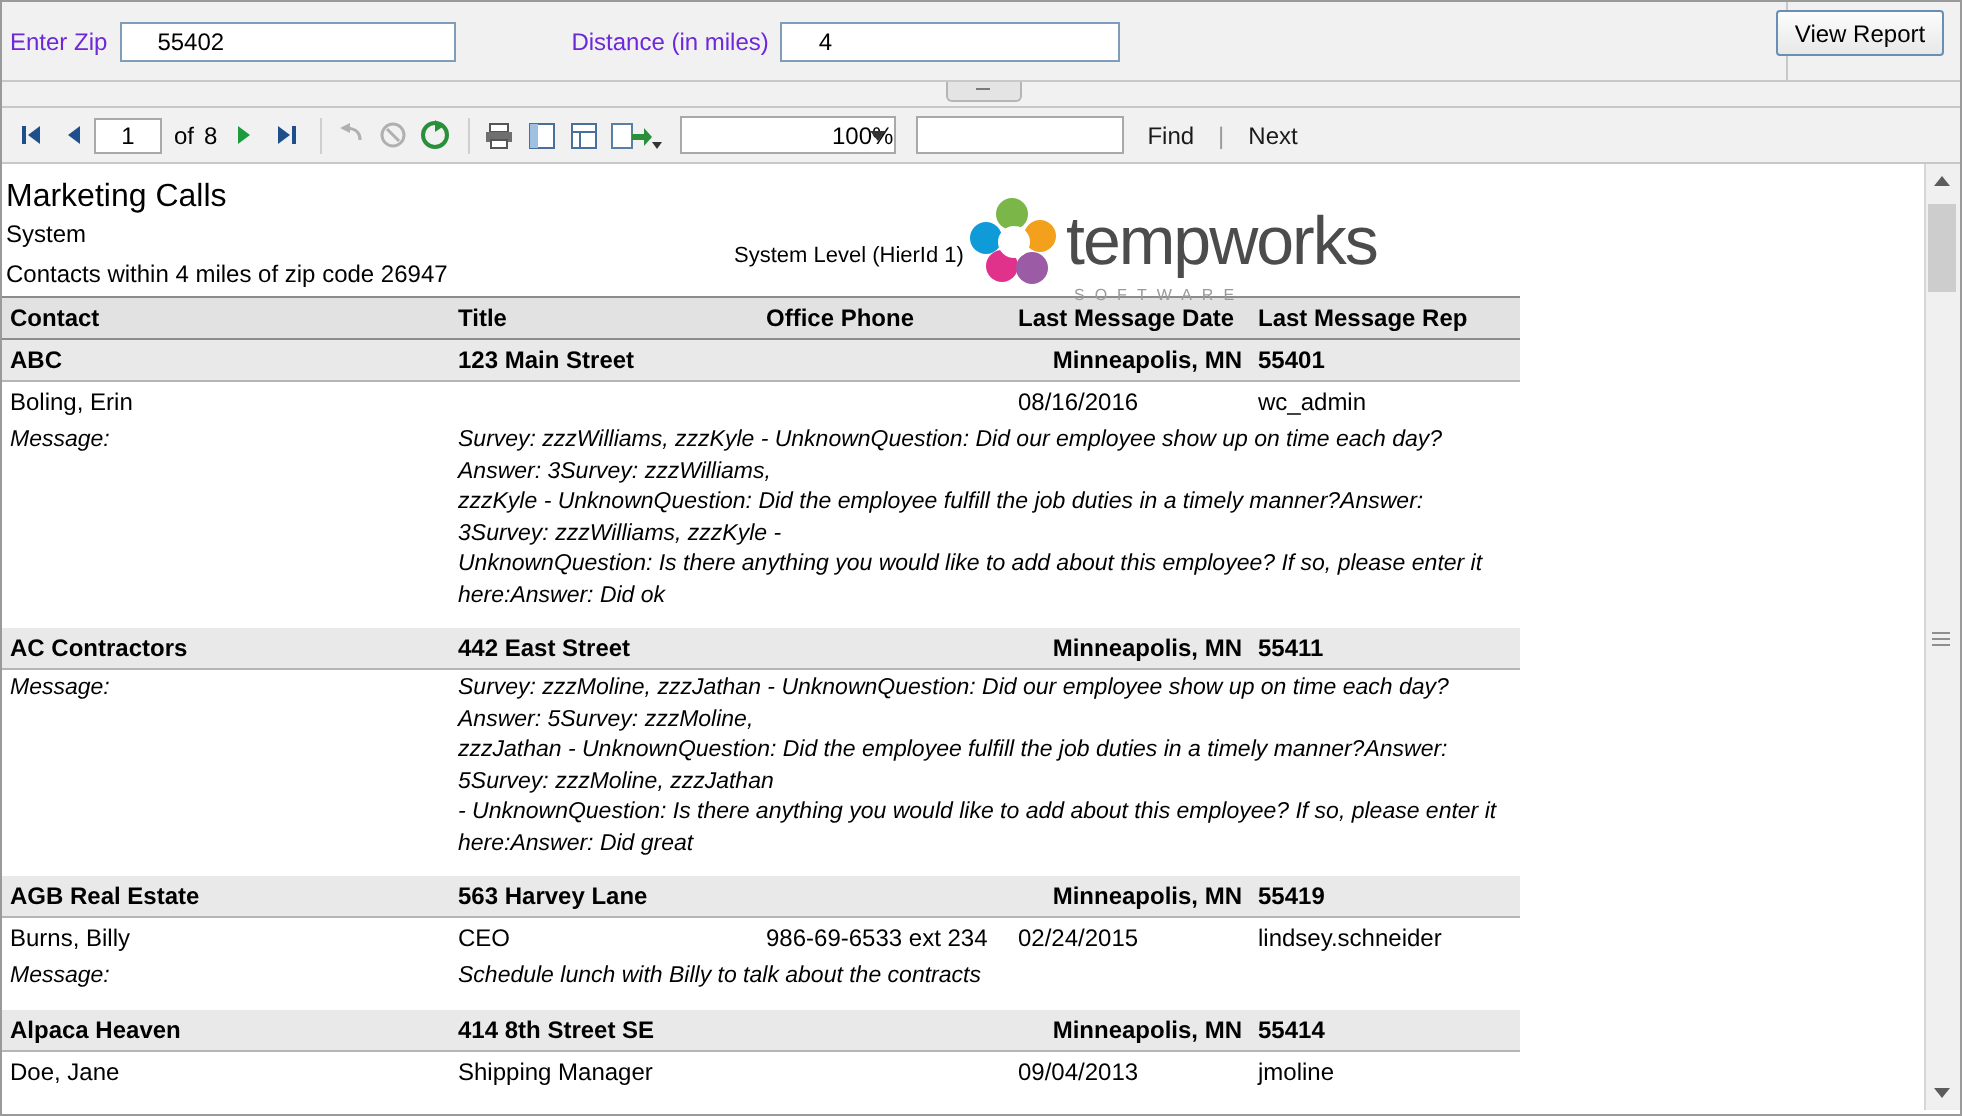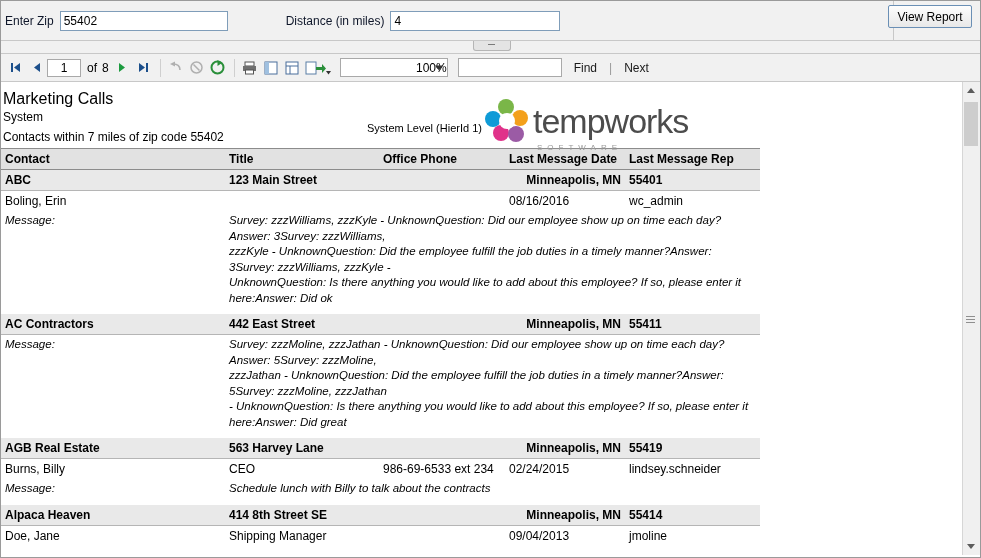--- a/index.html
+++ b/index.html
@@ -35,33 +35,33 @@
     padding: 0 0 0 4px;
     box-sizing: border-box;
   }
   .param-group {
     display: flex;
     align-items: center;
     margin-right: 22px;
   }
   .param-label {
     font-size: 12px;
-    color: #0f172a;
+    color: #6d28d9;
     margin-right: 6px;
     white-space: nowrap;
   }
   .param-input {
     width: 168px;
     height: 20px;
     box-sizing: border-box;
     border: 1px solid #7f9db9;
     background: #ffffff;
     font-family: "Liberation Sans", sans-serif;
     font-size: 12px;
-    padding: 1px 3px;
+    padding: 1px 18px;
     color: #000;
   }
   .param-input.wide { width: 170px; }
   .param-divider {
     position: absolute;
     left: 892px;
     top: 0;
     bottom: 0;
     width: 1px;
     background: #c8c8c8;
@@ -513,21 +513,21 @@
             <span class="lm2"></span>
             <span class="lm3"></span>
           <span class="lm4"></span>
             <span class="lm5"></span>
             <span class="lm-center"></span>
         </div>
         <div class="logo-text">tempworks</div>
       </div>
       <div class="logo-sub">SOFTWARE</div>
 
-      <div class="rpt-scope">Contacts within 7 miles of zip code 55402</div>
+      <div class="rpt-scope">Contacts within 4 miles of zip code 26947</div>
 
       <table class="rpt">
         <thead>
           <tr>
             <th class="c-contact">Contact</th>
             <th class="c-title">Title</th>
             <th class="c-phone">Office Phone</th>
             <th class="c-lmd">Last Message Date</th>
             <th class="c-lmr">Last Message Rep</th>
           </tr>

